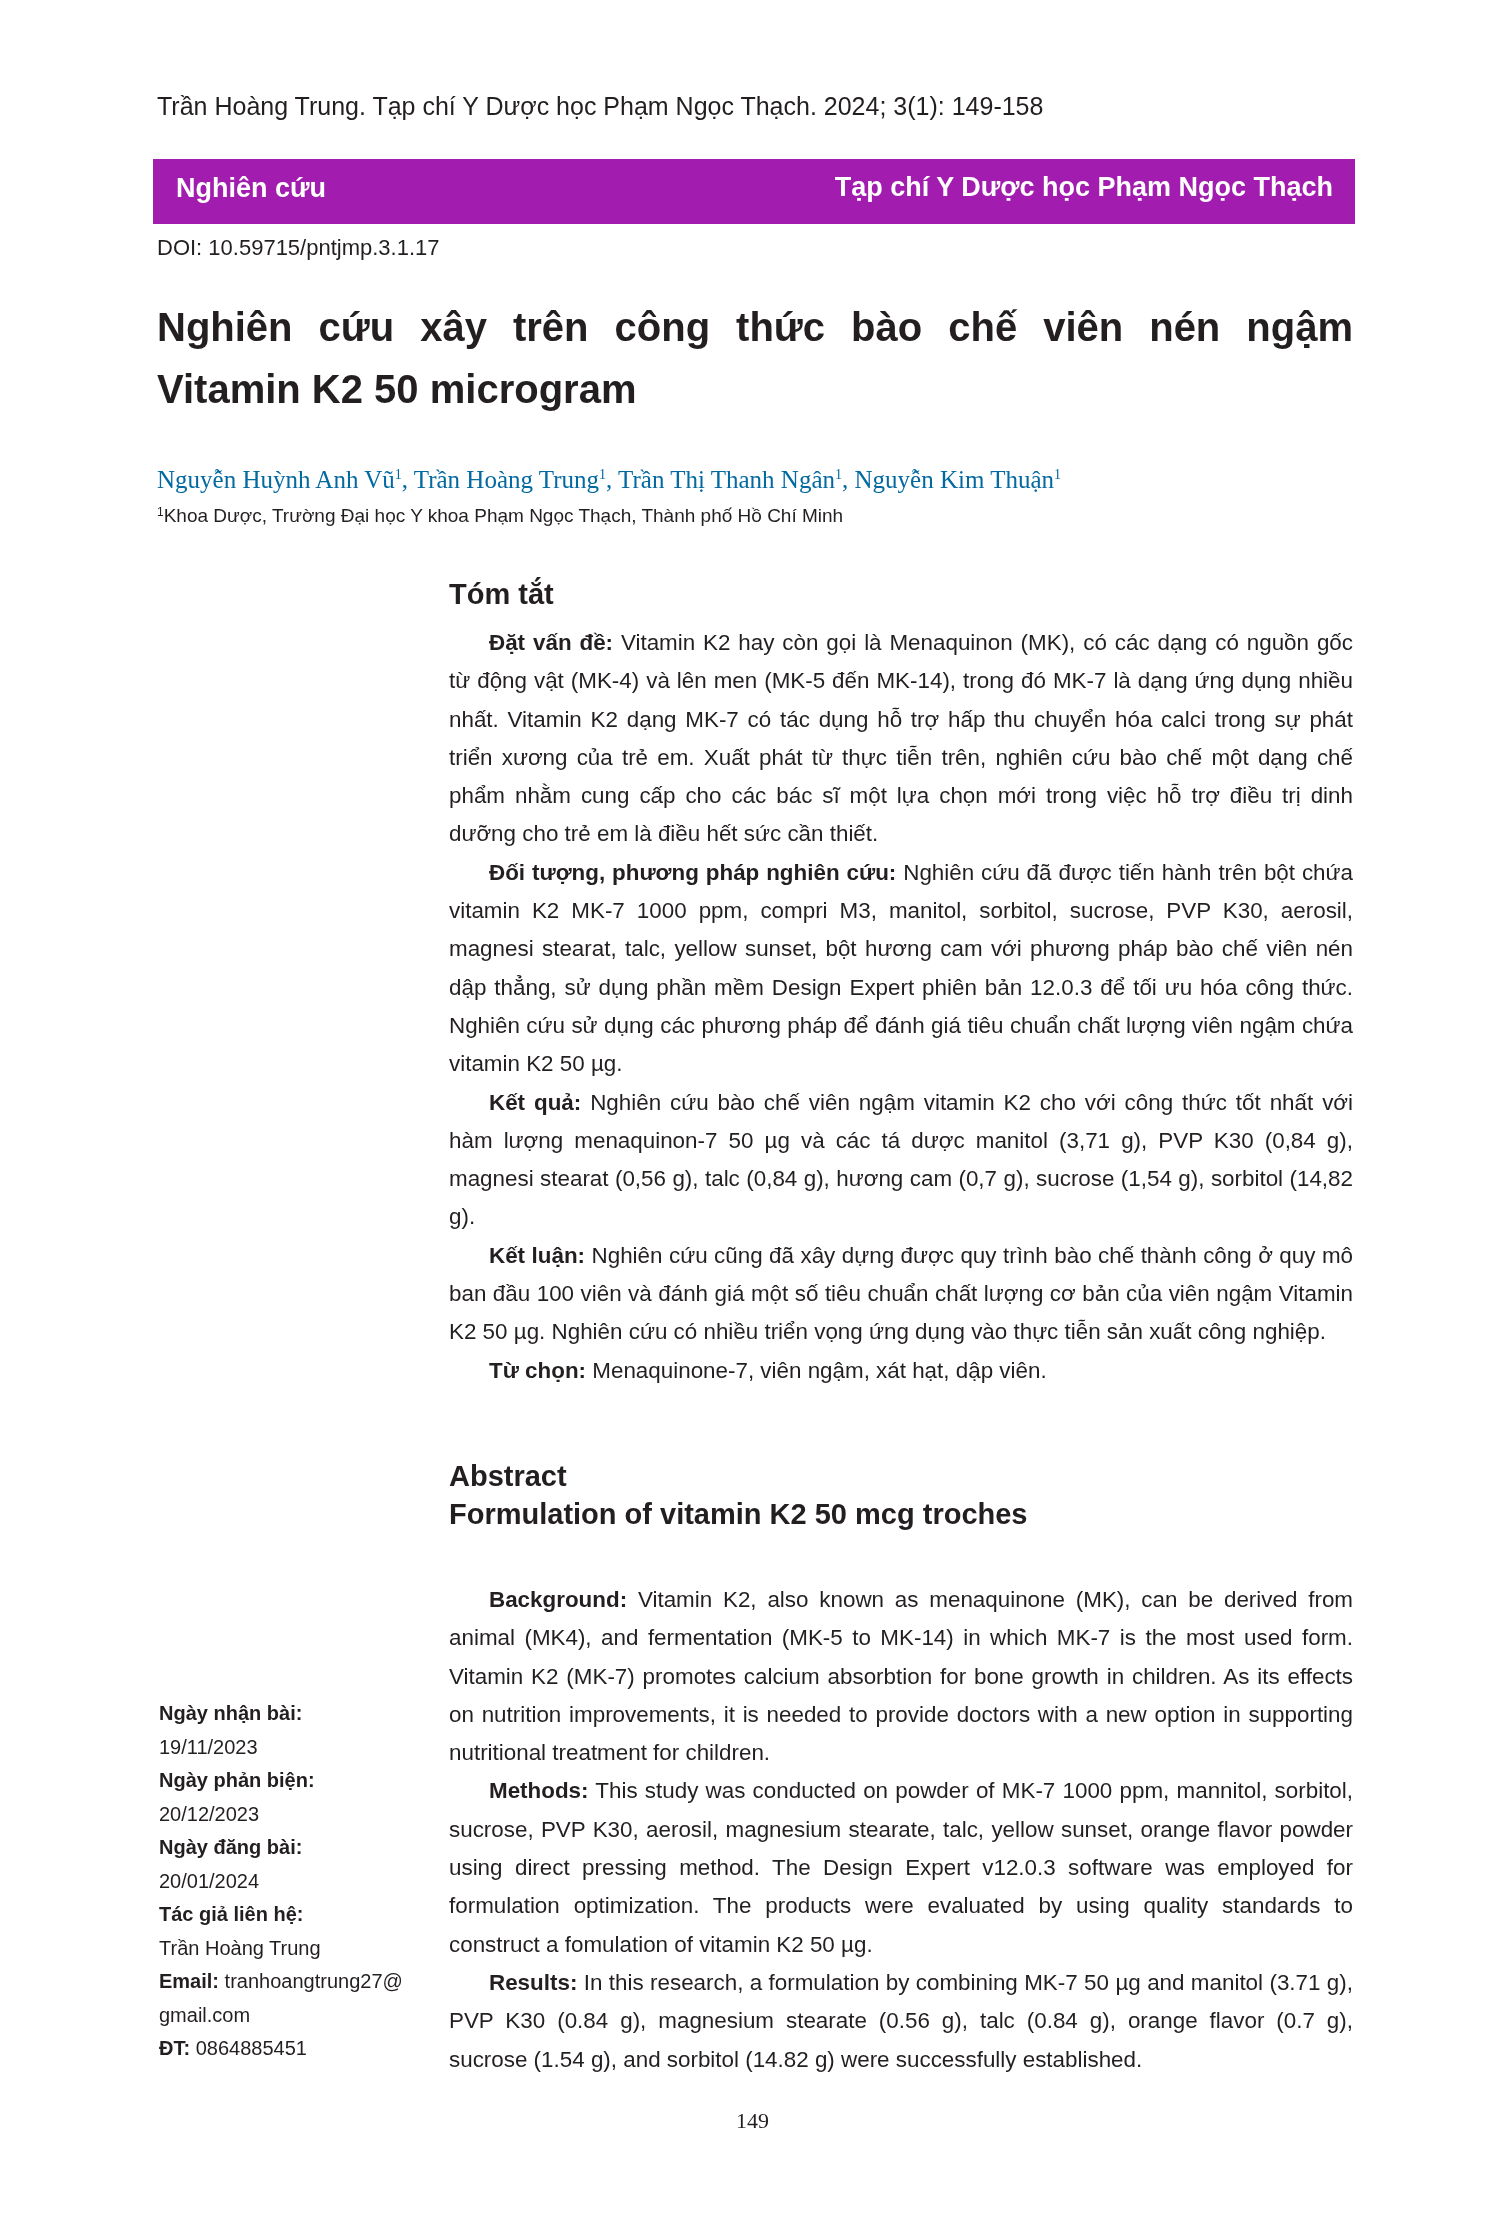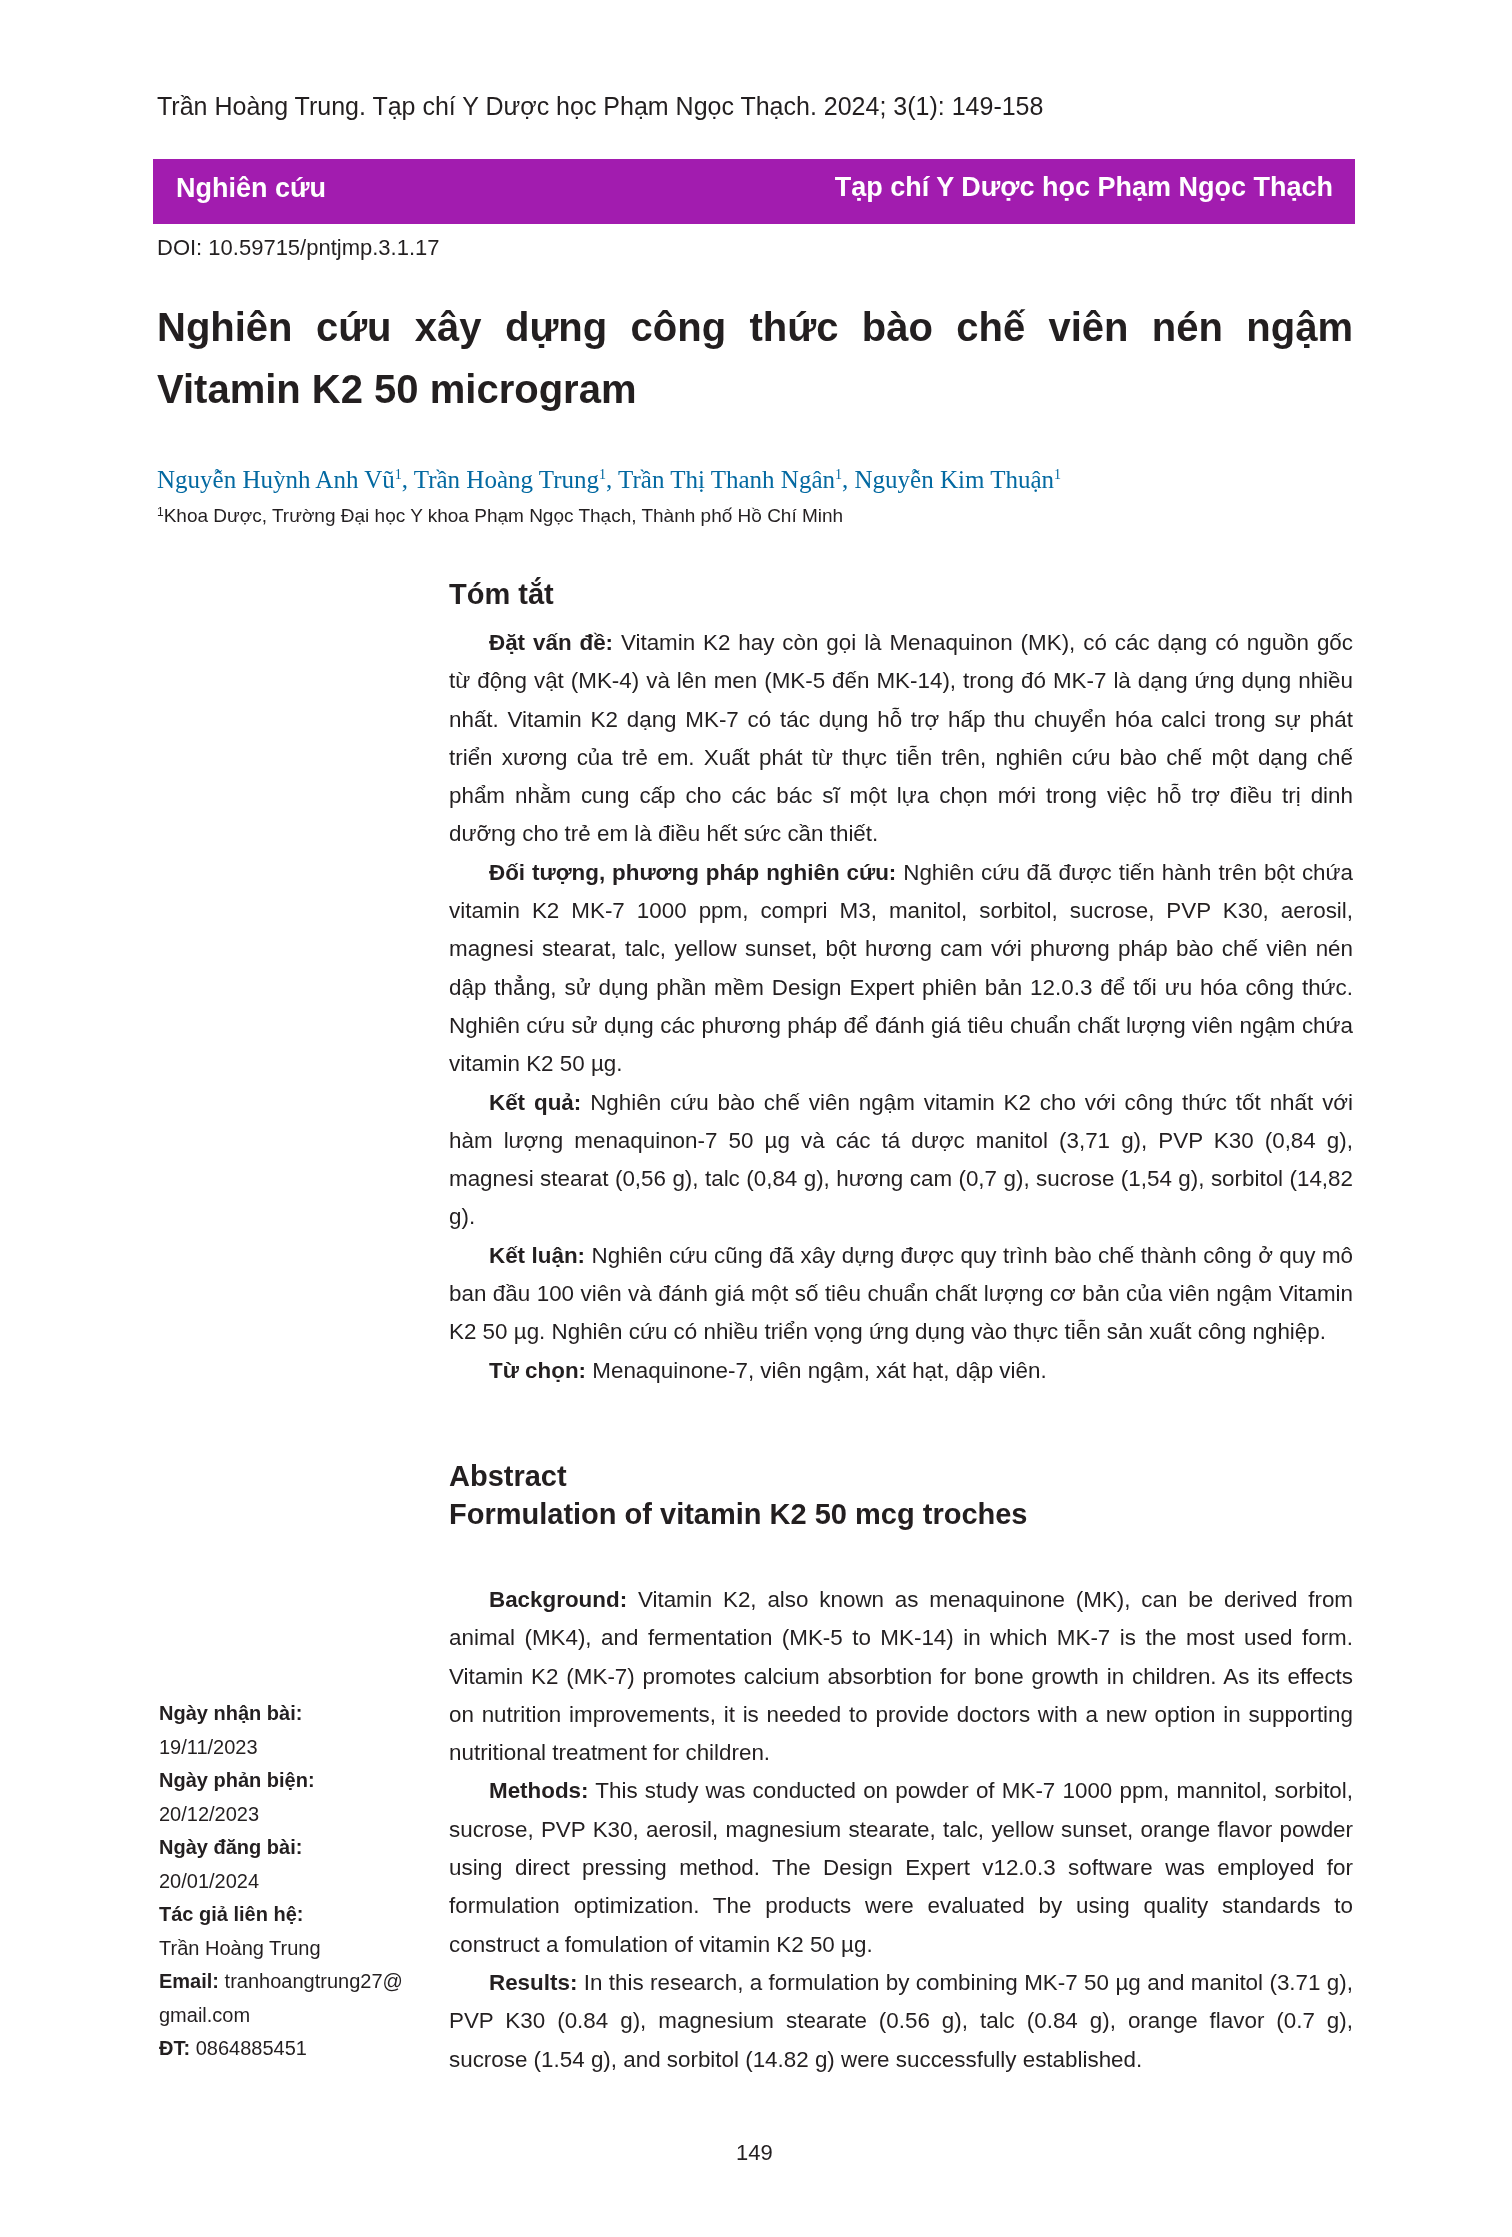--- a/index.html
+++ b/index.html
@@ -28,36 +28,36 @@
   .col { left: 449px; width: 904px; }
   .h2 { font-size: 29px; font-weight: bold; color: #231f20; }
   .para {
     font-size: 22.4px; line-height: 38.3px; text-align: justify; color: #231f20;
     text-indent: 40px; margin: 0;
   }
   .para b { font-weight: bold; }
   .side { left: 159px; top: 1697px; width: 280px; font-size: 20px; line-height: 33.5px; color: #231f20; }
   .side .lbl { font-weight: bold; display: block; }
   .side .val { display: block; }
-  .pagenum { left: 736px; top: 2108px; font-size: 22px; font-family: Liberation Sans, sans-serif; color: #231f20; margin-top: 32px; }
+  .pagenum { left: 736px; top: 2108px; font-size: 22px; font-family: Liberation Serif, serif; color: #231f20; }
 </style>
 </head>
 <body>
 
 <div class="abs citation">Trần Hoàng Trung. Tạp chí Y Dược học Phạm Ngọc Thạch. 2024; 3(1): 149-158</div>
 
 <div class="abs bar">
   <span class="left">Nghiên cứu</span>
   <span class="right">Tạp chí Y Dược học Phạm Ngọc Thạch</span>
 </div>
 
 <div class="abs doi">DOI: 10.59715/pntjmp.3.1.17</div>
 
 <div class="abs title">
-  <span class="l1">Nghiên cứu xây dựng công thức bào chế viên nén ngậm</span>
+  <span class="l1">Nghiên cứu xây trên công thức bào chế viên nén ngậm</span>
   <span>Vitamin K2 50 microgram</span>
 </div>
 
 <div class="abs authors">
   <span>Nguyễn Huỳnh Anh Vũ</span><sup>1</sup><span>, </span><span>Trần Hoàng Trung</span><sup>1</sup><span>, </span><span>Trần Thị Thanh Ngân</span><sup>1</sup><span>, </span><span>Nguyễn Kim Thuận</span><sup>1</sup>
 </div>
 
 <div class="abs affil">
   <sup>1</sup><span>Khoa Dược, Trường Đại học Y khoa Phạm Ngọc Thạch, Thành phố Hồ Chí Minh</span>
 </div>

